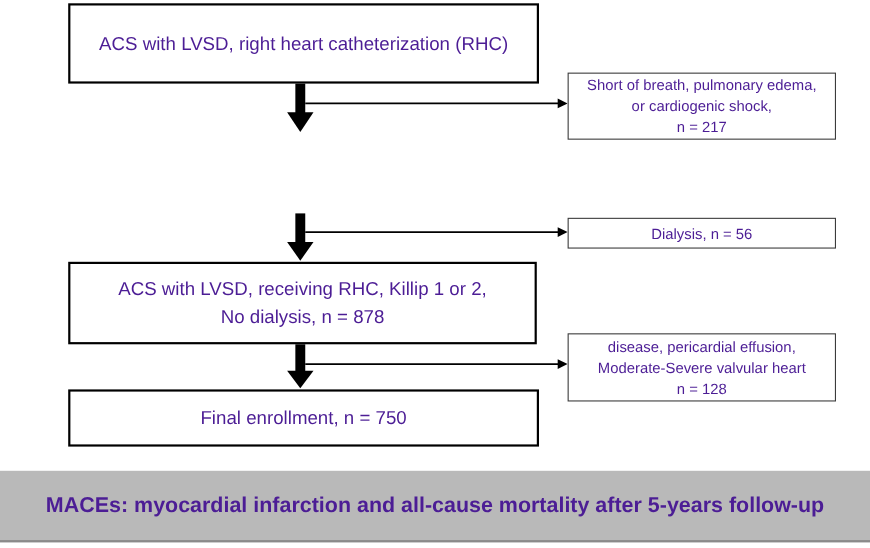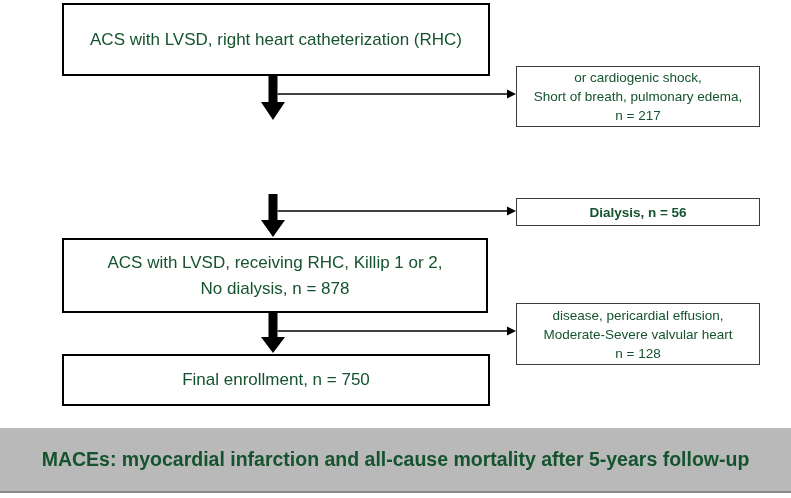--- a/index.html
+++ b/index.html
@@ -6,21 +6,21 @@
     margin: 0;
     padding: 0;
     background: #ffffff;
   }
   #canvas {
     position: relative;
     width: 791px;
     height: 498px;
     background: #ffffff;
     font-family: "Liberation Sans", sans-serif;
-    color: #14532d;
+    color: #4c1d95;
     overflow: hidden;
   }
   #connectors {
     position: absolute;
     left: 0;
     top: 0;
     width: 791px;
     height: 498px;
     pointer-events: none;
   }
@@ -69,21 +69,21 @@
     font-size: 19.5px;
     letter-spacing: 0px;
     white-space: nowrap;
   }
   
   #main-box-1 { left: 62px; top: 3px;   width: 428px; height: 73px; }
   #main-box-2 { left: 62px; top: 121px; width: 426px; height: 74px; }
   #main-box-3 { left: 62px; top: 238px; width: 426px; height: 75px; }
   #main-box-4 { left: 62px; top: 354px; width: 428px; height: 52px; }
   #excl-box-1 { left: 516px; top: 66px;  width: 244px; height: 61px; }
-  #excl-box-2 { left: 516px; top: 198px; width: 244px; height: 28px; font-weight: bold; }
+  #excl-box-2 { left: 516px; top: 198px; width: 244px; height: 28px; }
   #excl-box-3 { left: 516px; top: 303px; width: 244px; height: 62px; }
 </style>
 </head>
 <body>
 
 <div id="canvas">
 
   <svg id="connectors" viewBox="0 0 791 498" xmlns="http://www.w3.org/2000/svg">
 
     <g>
@@ -125,22 +125,22 @@
   <div class="mbox" id="main-box-3">
     <div class="line">ACS with LVSD, receiving RHC, Killip 1 or 2,</div>
     <div class="line">No dialysis, n = 878</div>
   </div>
 
   <div class="mbox" id="main-box-4">
     <div class="line">Final enrollment, n = 750</div>
   </div>
 
   <div class="sbox" id="excl-box-1">
+    <div class="line">Short of breath, pulmonary edema,</div>
     <div class="line">or cardiogenic shock,</div>
-    <div class="line">Short of breath, pulmonary edema,</div>
     <div class="line">n = 217</div>
   </div>
 
   <div class="sbox" id="excl-box-2">
     <div class="line">Dialysis, n = 56</div>
   </div>
 
   <div class="sbox" id="excl-box-3">
     <div class="line">disease, pericardial effusion,</div>
     <div class="line">Moderate-Severe valvular heart</div>

